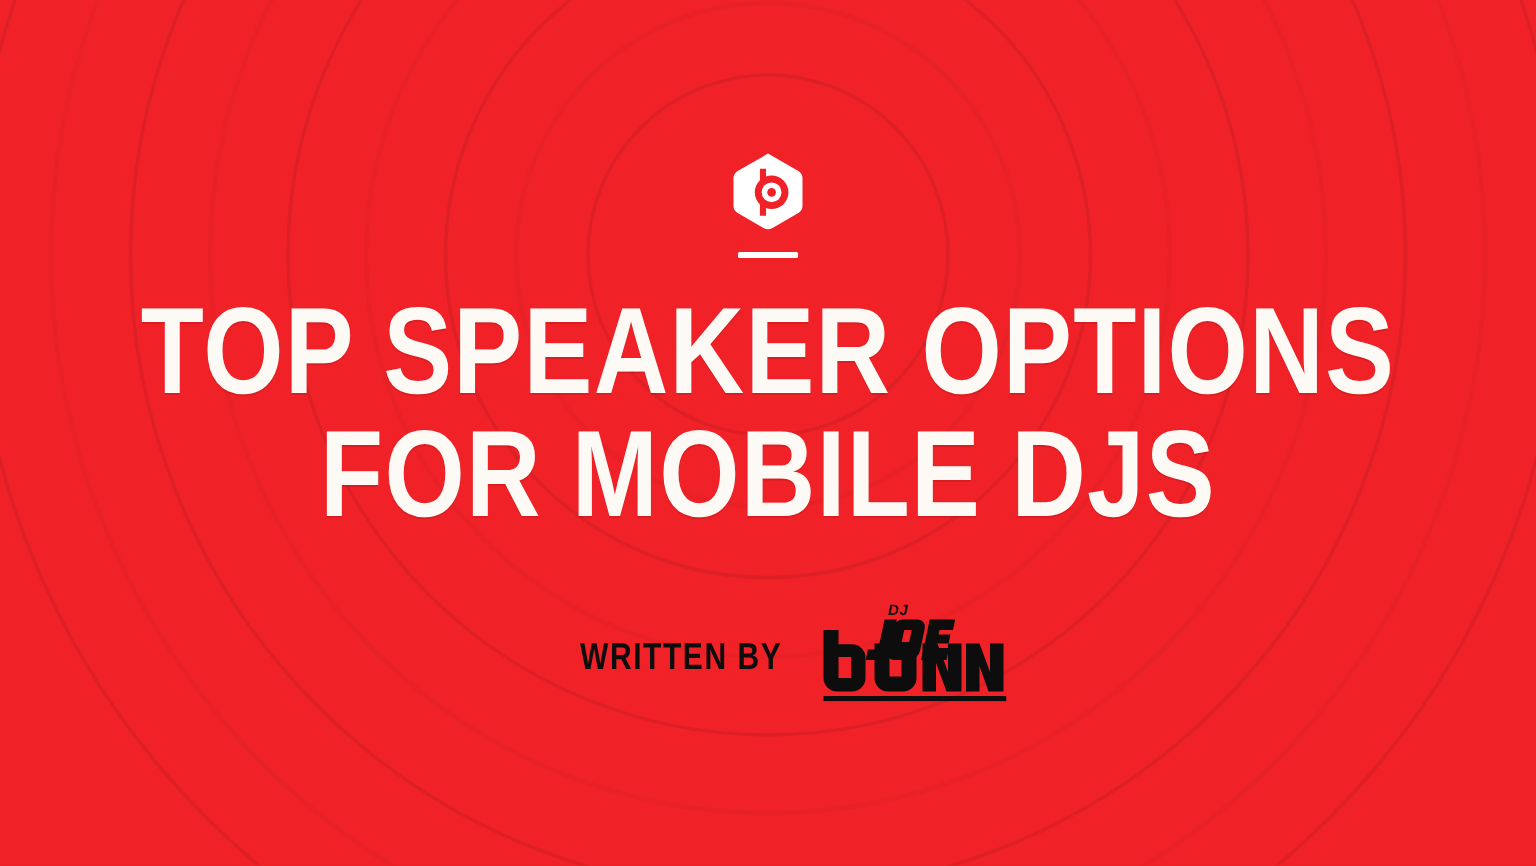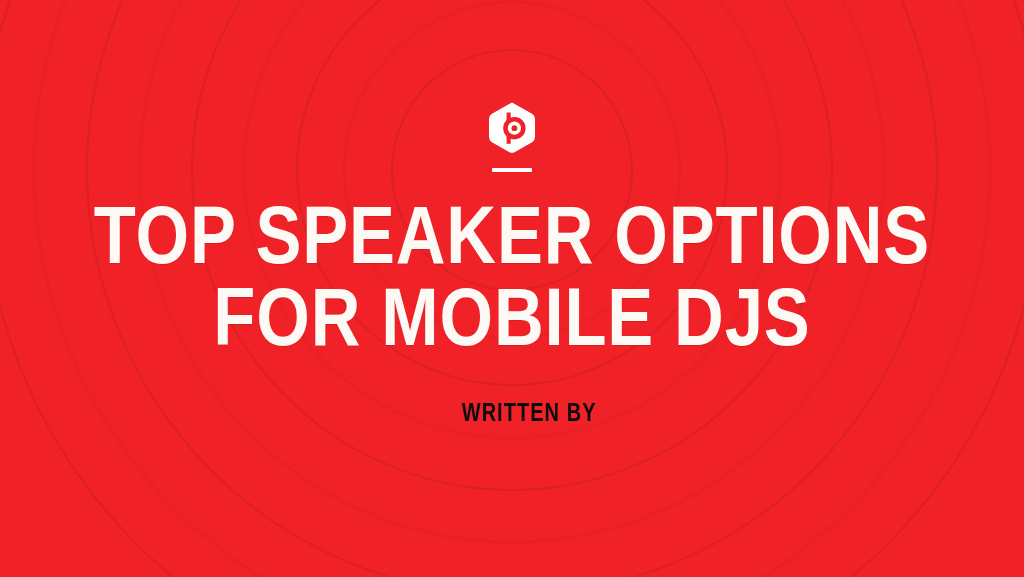--- a/index.html
+++ b/index.html
@@ -144,20 +144,52 @@
 
   <h1 class="headline">
     <span class="ln ln1">TOP SPEAKER OPTIONS</span>
     <span class="ln ln2">FOR MOBILE DJS</span>
   </h1>
 
   <div class="byline">
 
     <span class="written-by">WRITTEN BY</span>
 
+    <div class="bunn-logo">
+      <svg viewBox="0 0 126 72" width="126" height="72" aria-hidden="true">
+        <g fill="#0d0d0d">
+
+          <text x="47" y="12" font-family="Liberation Sans, sans-serif" font-size="10" font-weight="700" font-style="italic" letter-spacing="0.5">DJ</text>
+
+          <g transform="skewX(-12) translate(16,0)">
+
+            <path d="M30 15 h10 v18 a9 9 0 0 1 -9 9 h-6 v-7 h4.5
+                     a2.4 2.4 0 0 0 2.4 -2.4 V15 z"></path>
+
+            <path d="M44 15 h10 a6 6 0 0 1 6 6 v15 a6 6 0 0 1 -6 6 h-10
+                     a6 6 0 0 1 -6 -6 V21 a6 6 0 0 1 6 -6 z
+                     M46.5 22 v8 h5 v-8 z"></path>
+
+            <path d="M62 15 h17 v7 h-9 v3 h8 v6 h-8 v3 h9 v8 h-17 z"></path>
+          </g>
+
+          <path d="M4 22 h10 v9.5 h9 a9 9 0 0 1 9 9 V54 a9 9 0 0 1 -9 9 H13
+                   a9 9 0 0 1 -9 -9 z M14 40 v14 h8.5 V40 z"></path>
+
+          <path d="M38 31 h10 v22 h8 V31 h10 v23 a9 9 0 0 1 -9 9 H47
+                   a9 9 0 0 1 -9 -9 z"></path>
+
+          <path d="M70 31 h10 l7 19 V31 h9 v32 h-10 l-7 -19 v19 h-9 z"></path>
+
+          <path d="M99 31 h9 l7 19 V31 h9 v32 h-10 l-6 -17 v17 h-9 z"></path>
+
+          <rect x="4" y="66" width="122" height="3.4"></rect>
+        </g>
+      </svg>
+    </div>
 
   </div>
 
   <span class="sr">
     Top Speaker Options For Mobile DJs — Written by DJ Joe Bunn
   </span>
 
 </div>
 
 </body></html>

